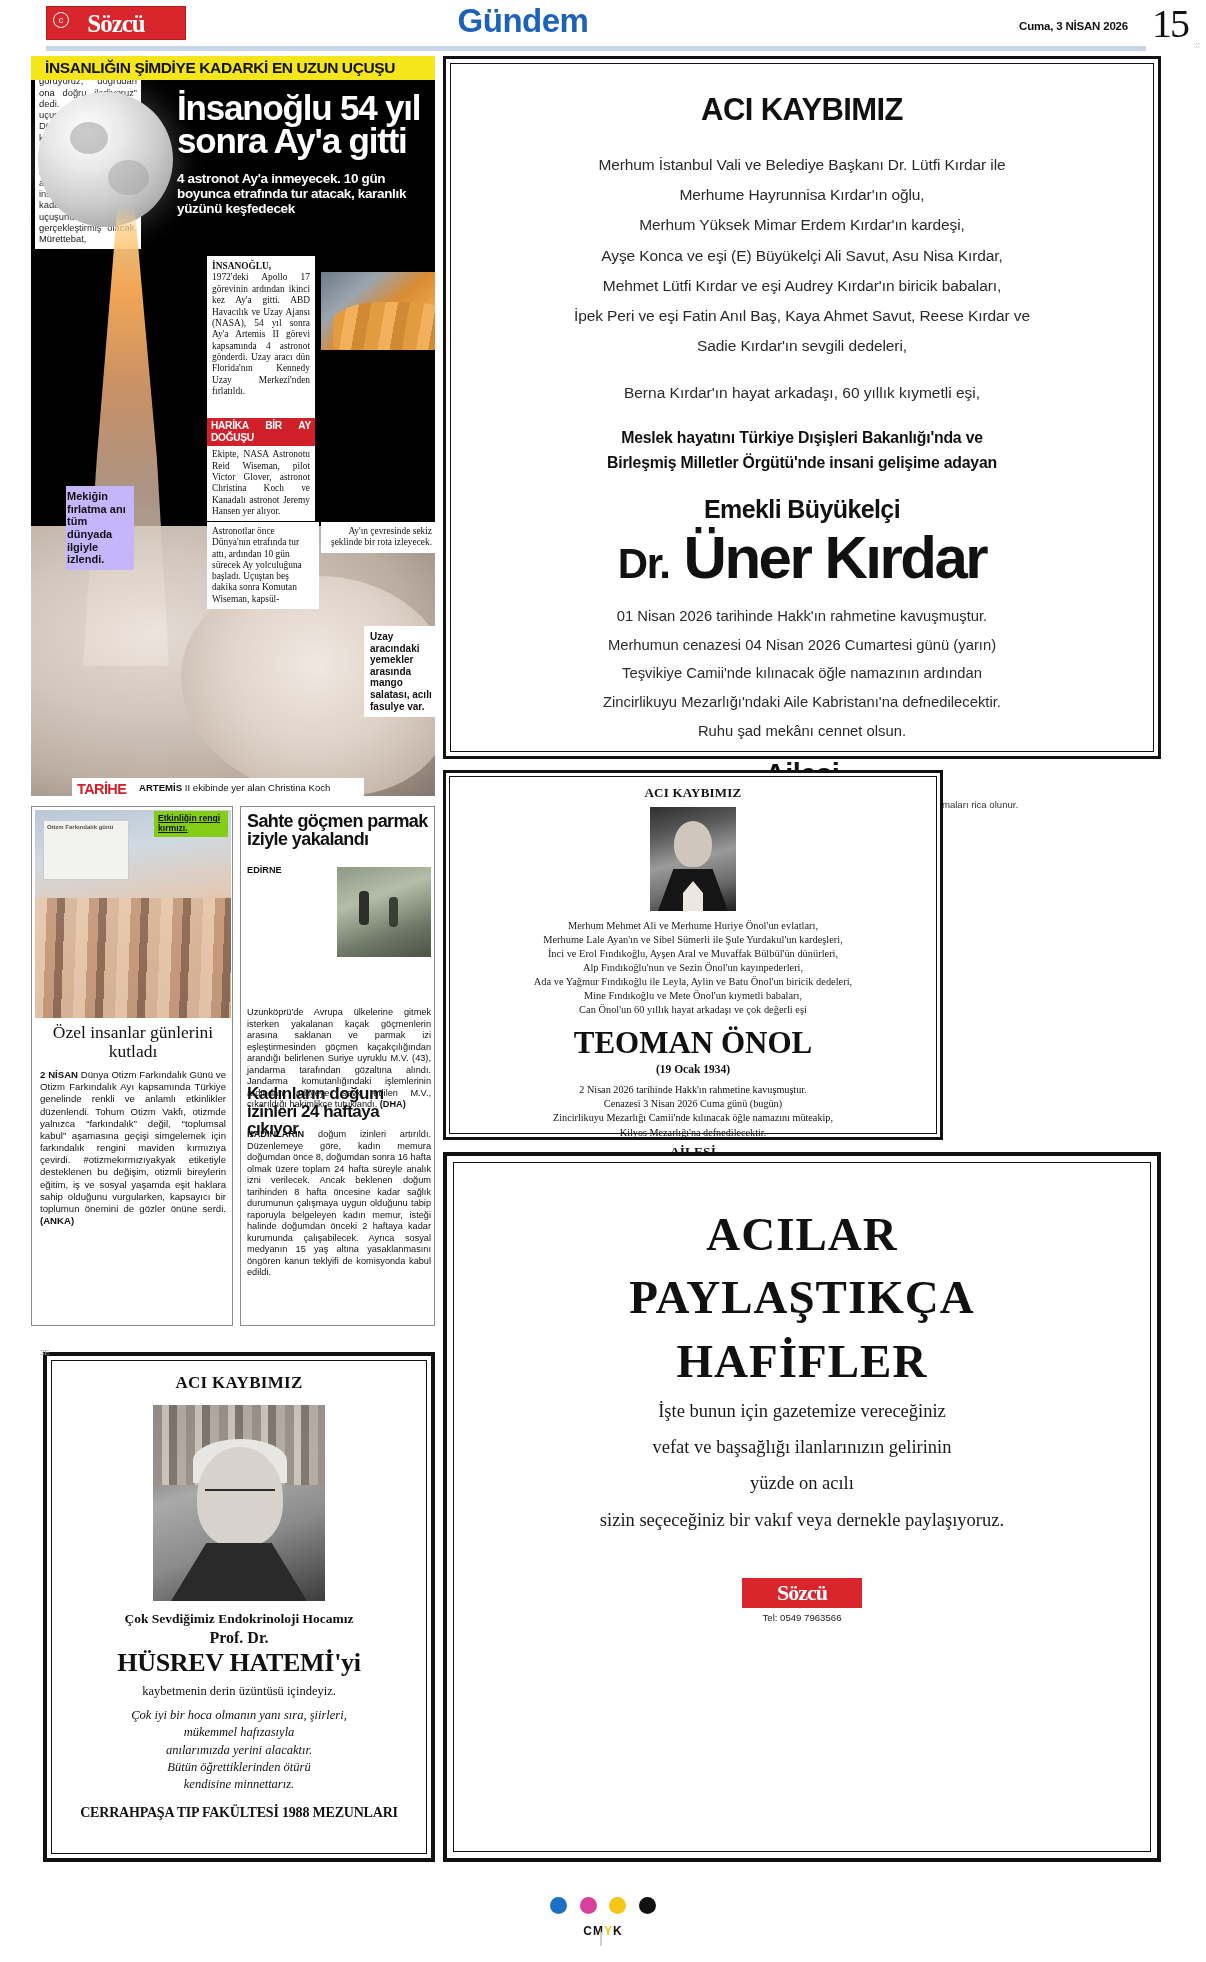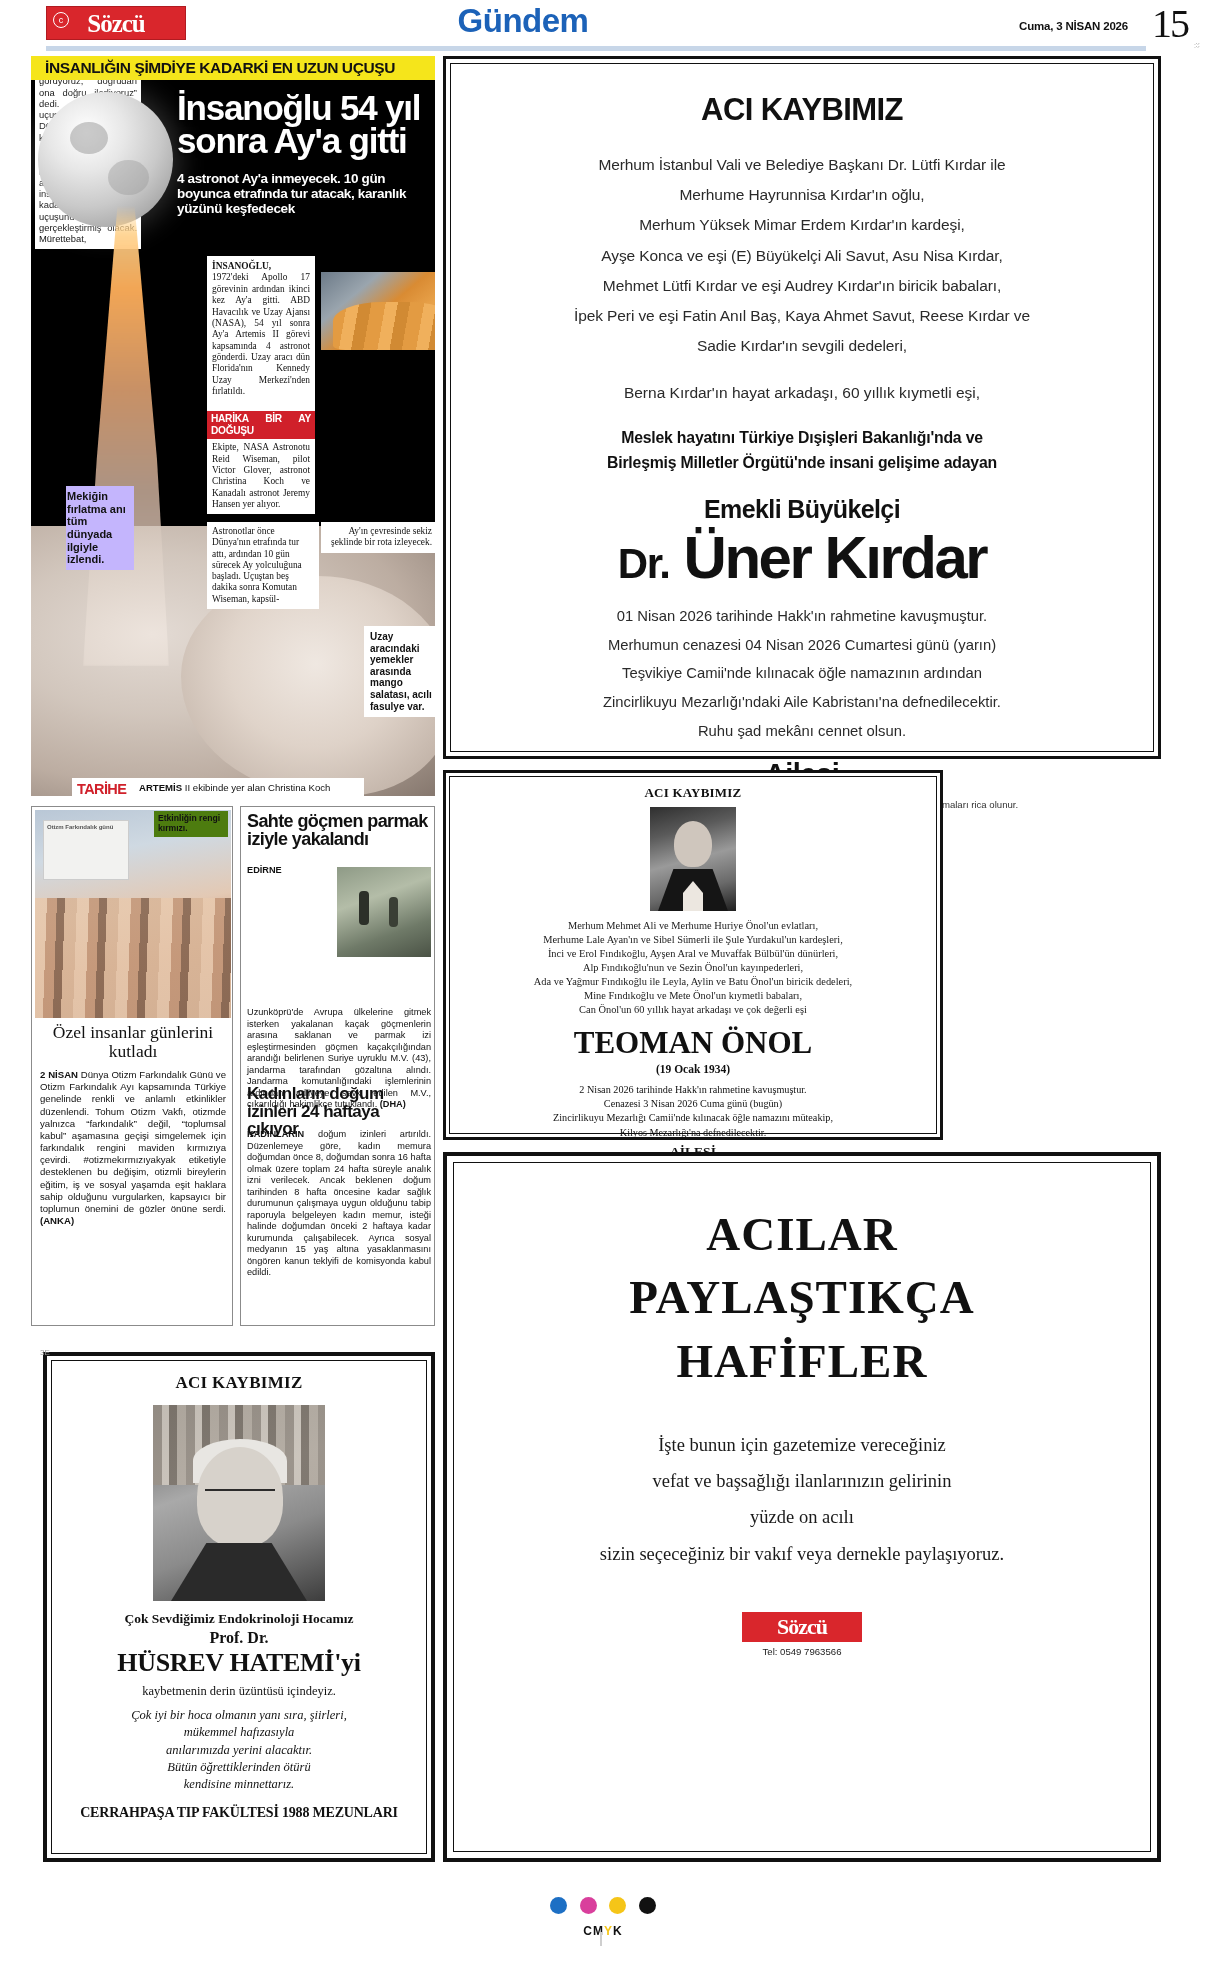--- a/index.html
+++ b/index.html
@@ -107,21 +107,21 @@
   .txt-box {
     position:absolute; background:#fff; color:#111;
     font-family:"Liberation Serif", serif;
   }
   .col-a {
     left:176px; top:200px; width:108px; padding:5px 5px 4px 5px;
     font-size:9.4px; line-height:1.21; text-align:justify;
   }
   .red-band {
     background:#d0202a; color:#fff; font-family:"Liberation Sans", sans-serif;
-    font-weight:bold; font-size:10.2px; padding:2px 4px; margin:13px -5px 3px -5px;
+    font-weight:bold; font-size:10.2px; padding:2px 4px; margin:20px -5px 3px -5px;
     letter-spacing:-0.3px;
   }
   .astro-photo {
     position:absolute; left:290px; top:216px; width:148px; height:78px;
     background:linear-gradient(140deg,#6c7a88 0%,#9aa5ae 25%,#d98b33 45%,#e8a24a 62%,#cf8d3c 80%,#7b848d 100%);
     overflow:hidden;
   }
   .astro-photo::after{
     content:""; position:absolute; left:8%; top:38%; width:84%; height:62%;
     background:repeating-linear-gradient(100deg,#e39b42 0 14px,#f0b05c 14px 26px,#d18a33 26px 38px);
@@ -180,22 +180,22 @@
     position:absolute; left:8px; top:10px; width:86px; height:60px;
     background:#f2f2f0; border:1px solid #ccc; font-size:6px; padding:3px;
     color:#555; font-weight:bold; line-height:1.15;
   }
   .autism-photo .crowd {
     position:absolute; left:0; bottom:0; width:196px; height:120px;
     background:repeating-linear-gradient(92deg,#e7c9ae 0 12px,#c59a7c 12px 22px,#8a6a55 22px 30px,#d9b79a 30px 42px);
     opacity:.92;
   }
   .autism-flag {
-    position:absolute; right:4px; top:4px; width:74px; background:#4d7c0f;
-    font-size:8.6px; font-weight:bold; line-height:1.15; padding:3px 4px; color:#111;
+    position:absolute; right:4px; top:4px; width:74px; background:#84cc16;
+    font-size:8.6px; font-weight:bold; line-height:1.15; padding:3px 4px; color:#111;text-decoration:underline;
   }
   .autism-h {
     position:absolute; left:6px; top:216px; width:190px; text-align:center;
     font-family:"Liberation Serif", serif; font-size:17.5px; line-height:1.08;
     color:#111;
   }
   .autism-body {
     position:absolute; left:8px; top:262px; width:186px;
     font-size:9.6px; line-height:1.27; text-align:justify;
     font-family:"Liberation Sans", sans-serif;
@@ -353,21 +353,21 @@
     position:absolute; left:443px; top:1152px; width:718px; height:710px;
     background:#fff; border:4px solid #111; padding:6px;
   }
   .acilar-inner { width:100%; height:100%; border:1px solid #111; padding:40px 30px; text-align:center; }
   .acilar-h {
     font-family:"Liberation Serif", serif; font-size:47px; font-weight:bold;
     line-height:1.35; letter-spacing:1px;
   }
   .acilar-body {
     font-family:"Liberation Serif", serif; font-size:18.5px; line-height:1.95;
-    margin-top:34px; color:#1a1a1a;
+    color:#1a1a1a;
   }
   .acilar-logo {
     margin:40px auto 0 auto; width:120px; height:30px; background:#d9262c;
     display:flex; align-items:center; justify-content:center; position:relative;
   }
   .acilar-logo .lt { color:#fff; font-family:"Liberation Serif", serif; font-weight:bold; font-size:22px; letter-spacing:-1px;}
   .acilar-tel { font-size:9.6px; margin-top:4px; color:#222; }
 
   
   .footer-dots { position:absolute; left:0; bottom:48px; width:1206px; text-align:center; }

